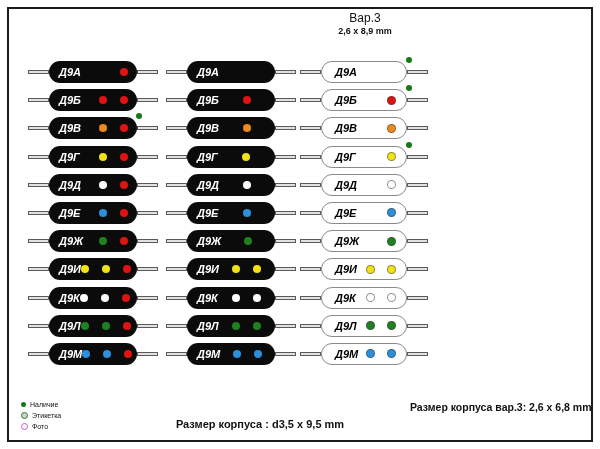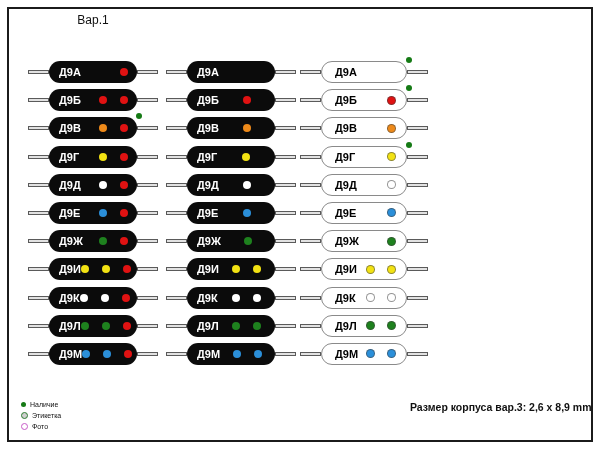--- a/index.html
+++ b/index.html
@@ -23,21 +23,21 @@
   .h3{left:300px;top:11px;}
   .h3 .sub{font-size:9px;font-weight:bold;margin-top:1px;}
   .col{position:absolute;top:61px;display:flex;flex-direction:column;gap:6.2px;}
   .c1{left:28px;}
   .c2{left:166px;}
   .c3{left:300px;}
   .diode{position:relative;display:flex;align-items:center;height:22px;}
   .lead{width:21px;height:4px;background:#e2e2e2;border:1px solid #5a5a5a;box-sizing:border-box;}
   .dbody{
     height:22px;width:88px;border-radius:11px;display:flex;align-items:center;
-    box-sizing:border-box;flex:0 0 auto;
+    box-sizing:border-box;flex:0 0 auto;font-style:italic;
   }
   .v1 .dbody,.v2 .dbody{background:#0b0b0b;}
   .v3 .dbody{background:#ffffff;border:1px solid #8a8a8a;width:86px;}
   .dlabel{font-size:11px;font-weight:bold;padding-left:10px;white-space:nowrap;}
   .v1 .dlabel,.v2 .dlabel{color:#ffffff;}
   .v3 .dlabel{color:#000;padding-left:13px;}
   .dots{flex:1;display:flex;align-items:center;}
   .v1 .dots{justify-content:flex-end;gap:13px;padding-right:9px;}
   .v2 .dots{justify-content:center;gap:13px;}
   .v3 .dots{justify-content:flex-end;gap:12px;padding-right:10px;}
@@ -62,21 +62,24 @@
     position:absolute;left:410px;top:400px;font-size:10.5px;font-weight:bold;line-height:14.5px;
   }
 </style>
 </head>
 <body>
 
 <div class="page">
   <div class="frame"></div>
 
 
-  <div class="col-header h1">Вар.1</div>
+  <div class="col-header h3">
+    <div>Вар.3</div>
+    <div class="sub">2,6 x 8,9 mm</div>
+  </div>
 
   <div class="col c1">
       <div class="diode v1">
     <span class="lead"></span>
     <span class="dbody">
       <span class="dlabel">Д9А</span>
       <span class="dots">
             <span class="dot" style="background: rgb(224, 18, 18);"></span>
           </span>
     </span>
@@ -438,16 +441,17 @@
       <div class="legend-item">
         <span class="legend-dot etiketka-type"></span>
         <span class="legend-label">Этикетка</span>
       </div>
       <div class="legend-item">
         <span class="legend-dot photo-type"></span>
         <span class="legend-label">Фото</span>
       </div>
     </div>
 
+  <div class="footer-center">Размер корпуса : d3,5 x 9,5 mm</div>
   <div class="footer-right">
-    <div>Размер корпуса вар.3: 2,6 x 8,9 mm</div>
+    <div>Размер корпуса вар.3: 2,6 x 6,8 mm</div>
   </div>
 </div>
 
 </body></html>

